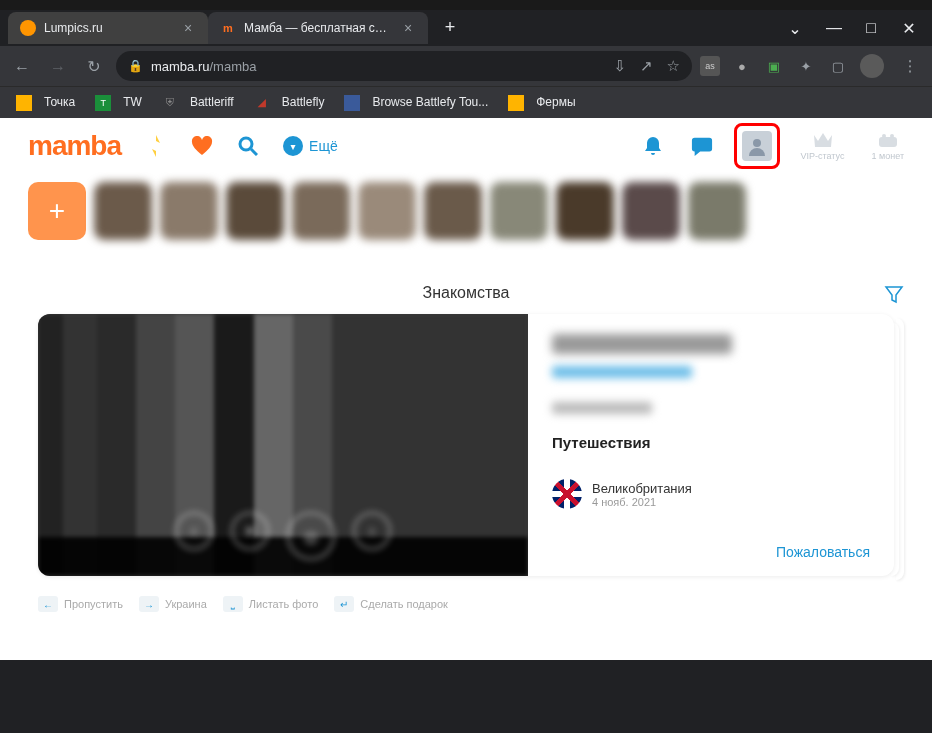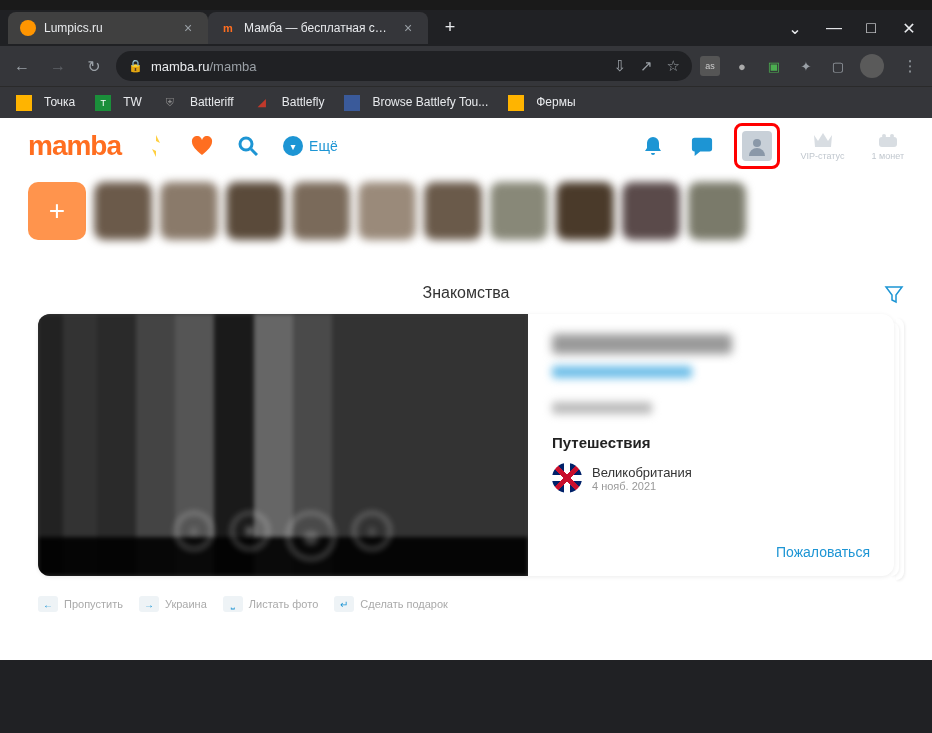--- a/index.html
+++ b/index.html
@@ -56,21 +56,21 @@
   linear-gradient(90deg,#222 0 5%,#333 5% 12%,#2a2a2a 12% 20%,#444 20% 28%,#555 28% 36%,#1a1a1a 36% 44%,#666 44% 52%,#4a4a4a 52% 60%,#333 60% 100%),
   linear-gradient(0deg,#1a1a1a 0 15%,transparent 15%);
   filter:blur(2px);background-blend-mode:multiply}
 .photo-controls{position:absolute;bottom:16px;left:0;right:0;display:flex;justify-content:center;gap:18px}
 .pc-btn{width:38px;height:38px;border:2px solid rgba(255,255,255,0.5);border-radius:50%;display:flex;align-items:center;justify-content:center;color:rgba(255,255,255,0.7);font-size:16px;cursor:pointer;filter:blur(3px)}
 .pc-big{width:48px;height:48px}
 .info{flex:1;padding:20px 24px;position:relative}
 .blur-name{width:180px;height:20px;background:#999;border-radius:4px;filter:blur(5px);margin-bottom:12px}
 .blur-line{width:140px;height:12px;background:#6bbde8;border-radius:3px;filter:blur(4px);margin-bottom:24px}
 .blur-line2{width:100px;height:12px;background:#bbb;border-radius:3px;filter:blur(4px);margin-bottom:20px}
-.travel-title{font-size:15px;font-weight:700;color:#222;margin-bottom:12px}
+.travel-title{font-size:15px;font-weight:700;color:#222;margin-bottom:28px}
 .trips{display:flex;gap:32px}
 .trip{display:flex;align-items:center;gap:10px}
 .flag{width:30px;height:30px;border-radius:50%;flex-shrink:0}
 .flag-ua{background:linear-gradient(180deg,#0057b7 0 50%,#ffd700 50% 100%)}
 .flag-uk{background:
   linear-gradient(45deg,transparent 44%,#c8102e 44% 56%,transparent 56%),
   linear-gradient(-45deg,transparent 44%,#c8102e 44% 56%,transparent 56%),
   linear-gradient(180deg,transparent 40%,#fff 40% 60%,transparent 60%),
   linear-gradient(90deg,transparent 40%,#fff 40% 60%,transparent 60%),
   linear-gradient(180deg,transparent 44%,#c8102e 44% 56%,transparent 56%),

